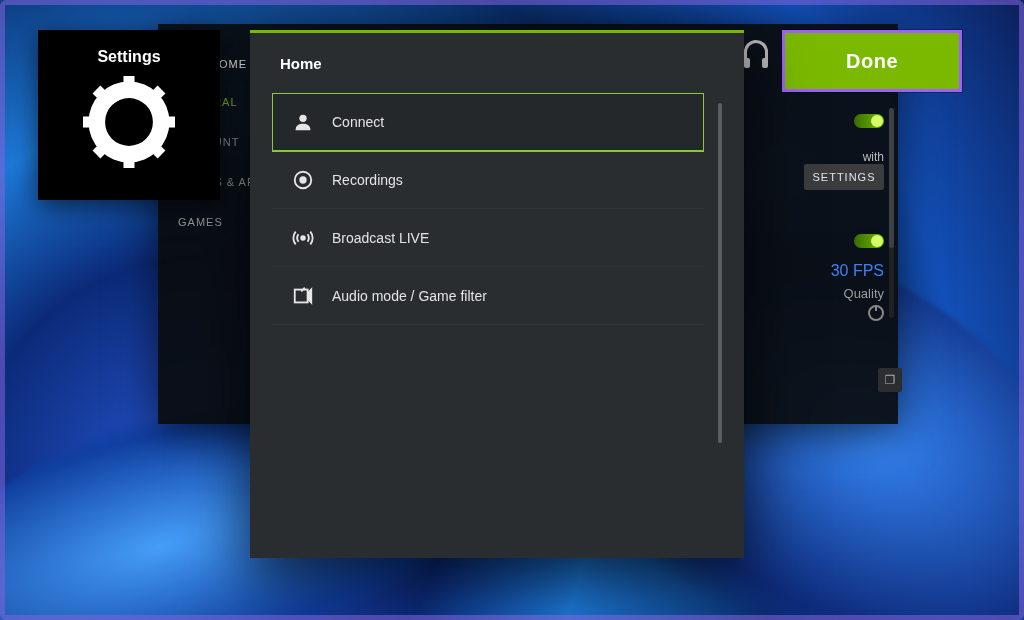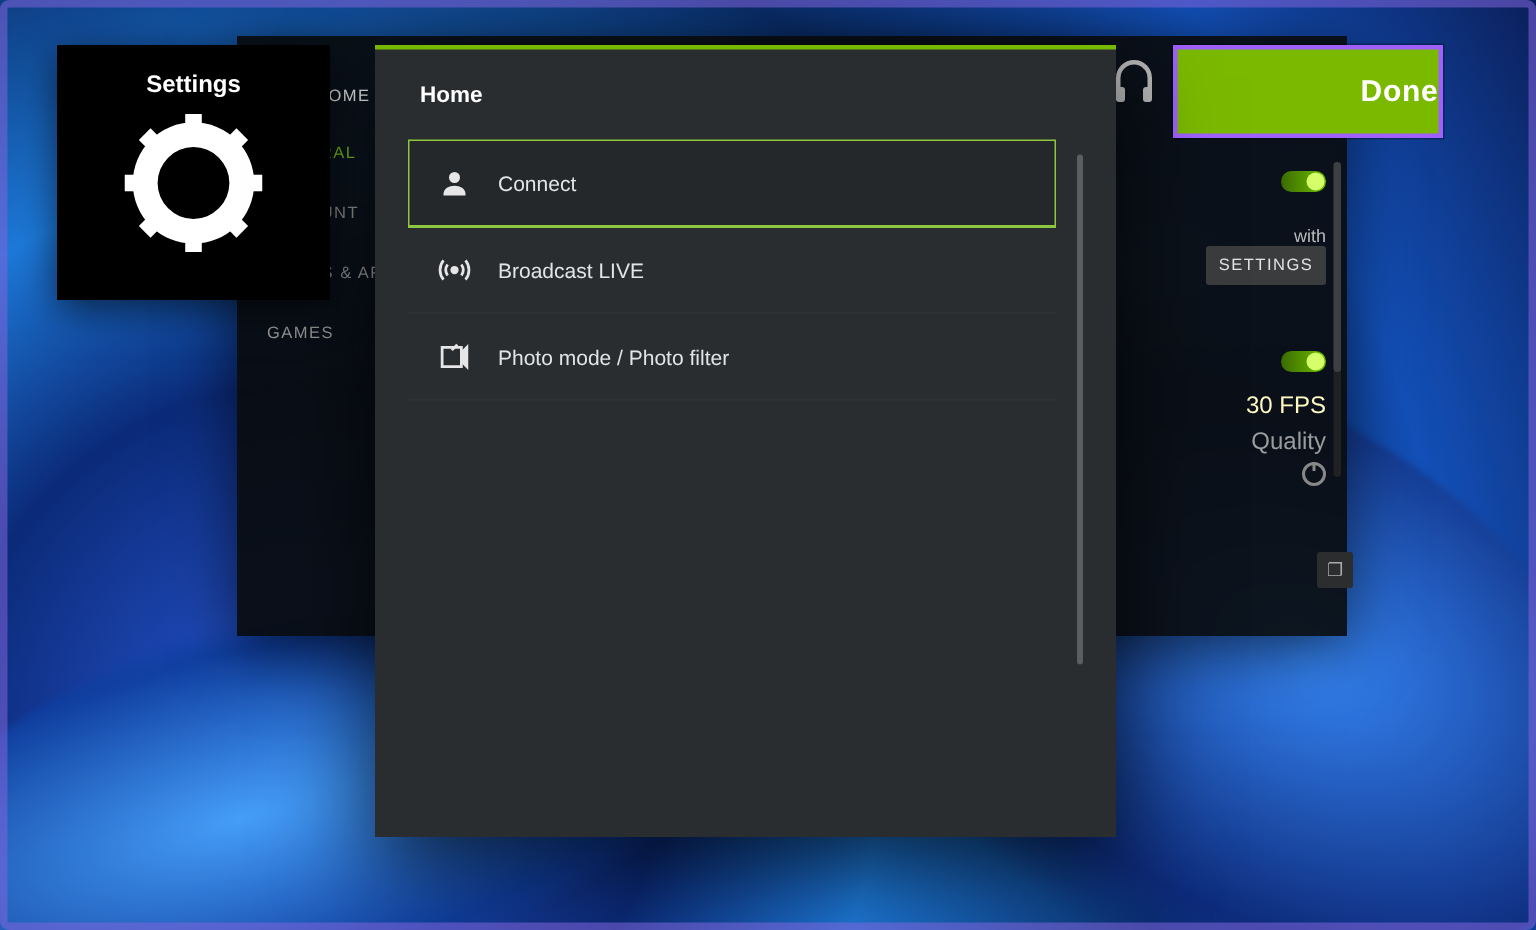--- a/index.html
+++ b/index.html
@@ -29,39 +29,39 @@
 
   .left-nav { position:absolute; left:20px; top:72px; width:100px; display:flex; flex-direction:column; gap:28px; font-size:11px; letter-spacing:1px; color:#9a9a9a; }
   .left-nav .active-nav { color:#7fc321; }
 
   .right-col { position:absolute; right:14px; top:90px; width:170px; color:#ccc; font-size:12px; }
   .toggle-on { width:30px; height:14px; border-radius:8px; background:linear-gradient(90deg,#3a6b00,#6fbf00); position:relative; margin-left:auto; margin-bottom:22px; }
   .toggle-on::after { content:""; position:absolute; right:1px; top:1px; width:12px; height:12px; border-radius:50%; background:#d4ff6a; }
   .with-txt { text-align:right; color:#bbb; font-size:12px; }
   .btn-settings { margin-left:auto; width:80px; text-align:center; padding:7px 0; background:#3a3c3e; color:#e4e4e4; font-size:11px; letter-spacing:1px; border-radius:2px; }
   .fps-block { margin-top:44px; text-align:right; }
-  .fps { color:#fef9c3; font-size:16px; }
-  .quality { color:#9a9c9e; font-size:16px; margin-top:6px; }
+  .fps { color:#3b82f6; font-size:16px; }
+  .quality { color:#9a9c9e; font-size:13px; margin-top:6px; }
   .dial { margin-left:auto; margin-top:4px; width:16px; height:16px; border-radius:50%; border:2px solid #888; position:relative; }
   .dial::after { content:""; position:absolute; left:5px; top:-2px; width:2px; height:6px; background:#888; }
   .chat-icon { position:absolute; right:-4px; top:344px; width:24px; height:24px; background:#2b2d2f; border-radius:2px; display:flex; align-items:center; justify-content:center; color:#aaa; font-size:12px; }
   .back-scroll { position:absolute; right:4px; top:84px; width:5px; height:210px; background:#1f2123; border-radius:3px; }
   .back-scroll::after { content:""; position:absolute; left:0; top:0; width:5px; height:140px; background:#3d4042; border-radius:3px; }
 
   
   .top-right-icons { position:absolute; left:744px; top:40px; display:flex; align-items:center; gap:14px; color:#bbb; }
   .hp-icon { width:24px; height:22px; border:3px solid #bbb; border-bottom:none; border-radius:14px 14px 0 0; position:relative; }
   .hp-icon::before, .hp-icon::after { content:""; position:absolute; bottom:-6px; width:6px; height:10px; background:#bbb; border-radius:2px; }
   .hp-icon::before { left:-3px; } .hp-icon::after { right:-3px; }
 
   
   .done-btn {
     position:absolute; left:782px; top:30px; width:180px; height:62px;
     background:#7bb900; border:3px solid #a060ff; color:#fff; font-size:20px; font-weight:600;
-    display:flex; align-items:center; justify-content:flex-end; letter-spacing:0.5px;
+    display:flex; align-items:center; justify-content:center; letter-spacing:0.5px;
     box-shadow: 0 0 0 1px rgba(0,0,0,0.3);
   }
 
   
   .settings-card {
     position:absolute; left:38px; top:30px; width:182px; height:170px; background:#000;
     color:#fff; display:flex; flex-direction:column; align-items:center; padding-top:18px;
     box-shadow: 0 6px 24px rgba(0,0,0,0.6);
   }
   .settings-card .title { font-size:16px; font-weight:700; margin-bottom:10px; }
@@ -163,41 +163,50 @@
         <svg viewBox="0 0 24 24" fill="currentColor">
             <circle cx="12" cy="8" r="4"></circle>
             <path d="M4 20c0-4 4-6 8-6s8 2 8 6v1H4z"></path>
           </svg>
       </span>
       <span>Connect</span>
     </div>
 
 
 
+    <div class="item">
+      <span class="ic">
+        <svg viewBox="0 0 24 24" fill="none" stroke="currentColor" stroke-width="2">
+            <circle cx="12" cy="12" r="9"></circle>
+            <circle cx="12" cy="12" r="3" fill="currentColor"></circle>
+          </svg>
+      </span>
+      <span>Recordings</span>
+    </div>
 
     <div class="item">
       <span class="ic">
         <svg viewBox="0 0 24 24" fill="none" stroke="currentColor" stroke-width="2">
             <circle cx="12" cy="12" r="2" fill="currentColor"></circle>
             <path d="M7 8a7 7 0 0 0 0 8M17 8a7 7 0 0 1 0 8M4 5a11 11 0 0 0 0 14M20 5a11 11 0 0 1 0 14"></path>
           </svg>
       </span>
       <span>Broadcast LIVE</span>
     </div>
 
 
     <div class="item">
       <span class="ic">
         <svg viewBox="0 0 24 24" fill="none" stroke="currentColor" stroke-width="2">
             <rect x="3" y="5" width="14" height="14"></rect>
             <path d="M17 9l4-4v14l-4-4" fill="currentColor"></path>
             <path d="M14 3l-4 4"></path>
           </svg>
       </span>
-      <span>Photo mode / Photo filter</span>
+      <span>Audio mode / Game filter</span>
     </div>
 
 
   </div>
   <div class="menu-scroll-thumb"></div>
 </div>
 
 <div class="frame-border"></div>
 
 </body></html>

